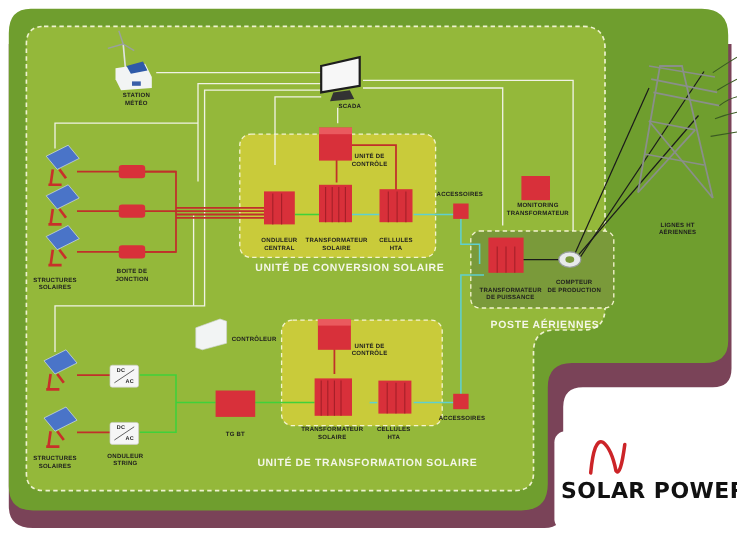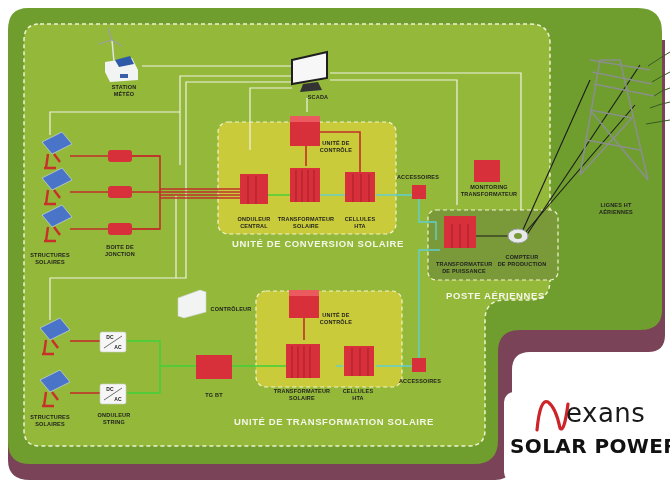--- a/index.html
+++ b/index.html
@@ -251,16 +251,15 @@
 <div class="lbl" style="left:104px;top:386px;width:12px;font-size:5px;">DC</div>
 <div class="lbl" style="left:112px;top:396px;width:12px;font-size:5px;">AC</div>
 
 
 <div class="zone-title" style="left:232px;top:238px;">UNITÉ DE CONVERSION SOLAIRE</div>
 <div class="zone-title" style="left:234px;top:416px;">UNITÉ DE  TRANSFORMATION  SOLAIRE</div>
 <div class="zone-title" style="left:446px;top:290px;">POSTE AÉRIENNES</div>
 
 
 <div class="logo">
-  <span class="logo-brand">exans</span>
   <span class="logo-sub">SOLAR POWER</span>
 </div>
 </div>
 
 </body></html>

